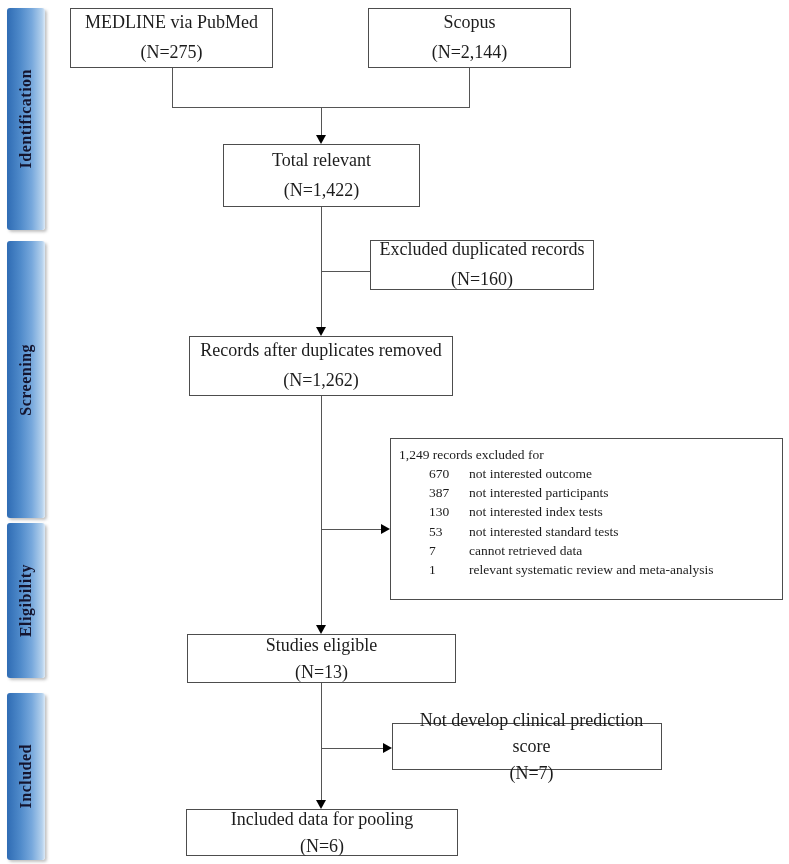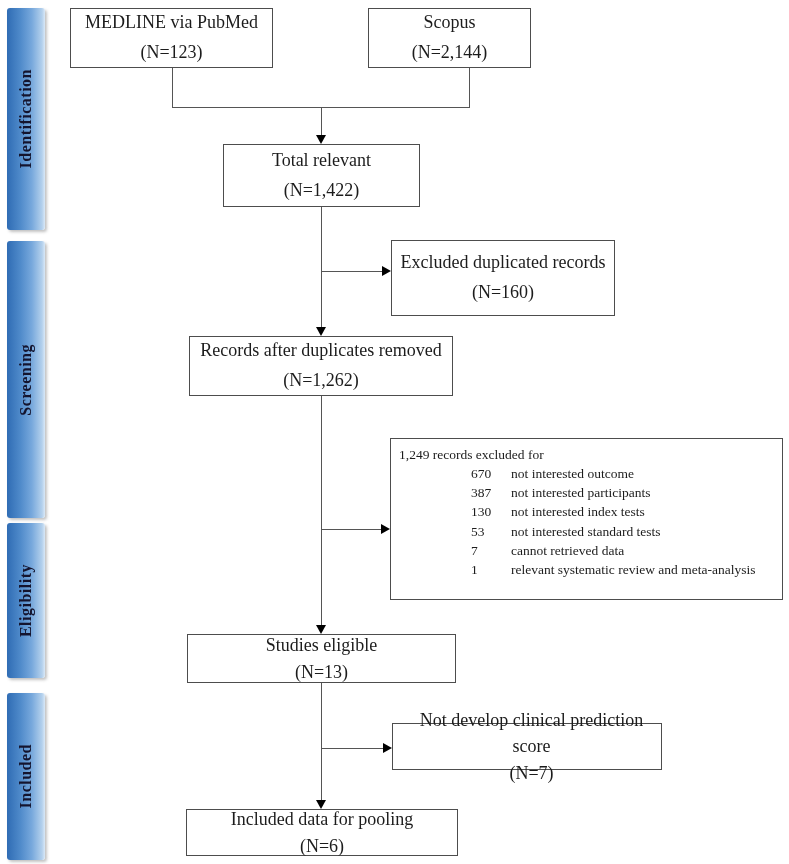--- a/index.html
+++ b/index.html
@@ -55,21 +55,21 @@
     align-items: stretch;
     justify-content: flex-start;
     text-align: left;
     padding: 6px 8px;
     font-size: 13.5px;
     line-height: 1.42;
   }
   .reason-row { white-space: nowrap; }
   .reason-row .num {
     display: inline-block;
-    margin-left: 72px;
+    margin-left: 30px;
     width: 40px;
   }
 
   
   .vline, .hline { position: absolute; background: #555555; }
   .vline { width: 1px; }
   .hline { height: 1px; }
   .arrow-down {
     position: absolute;
     width: 0; height: 0;
@@ -119,34 +119,34 @@
   <div class="hline" style="left:321px; top:529px; width:60px;"></div>
   <div class="arrow-right" style="left:381px; top:524px;"></div>
 
   <div class="vline" style="left:321px; top:683px; height:117px;"></div>
   <div class="arrow-down" style="left:316px; top:800px;"></div>
   <div class="hline" style="left:321px; top:748px; width:62px;"></div>
   <div class="arrow-right" style="left:383px; top:743px;"></div>
 
   <div class="fbox" style="left:70px; top:8px; width:203px; height:60px;">
     <div>MEDLINE via PubMed</div>
-    <div>(N=123)</div>
+    <div>(N=275)</div>
   </div>
 
-  <div class="fbox" style="left:368px; top:8px; width:163px; height:60px;">
+  <div class="fbox" style="left:368px; top:8px; width:203px; height:60px;">
     <div>Scopus</div>
     <div>(N=2,144)</div>
   </div>
 
   <div class="fbox" style="left:223px; top:144px; width:197px; height:63px;">
     <div>Total relevant</div>
     <div>(N=1,422)</div>
   </div>
 
-  <div class="fbox" style="left:391px; top:240px; width:224px; height:76px;">
+  <div class="fbox" style="left:370px; top:240px; width:224px; height:50px;">
     <div>Excluded duplicated records</div>
     <div>(N=160)</div>
   </div>
 
   <div class="fbox" style="left:189px; top:336px; width:264px; height:60px;">
     <div>Records after duplicates removed</div>
     <div>(N=1,262)</div>
   </div>
 
   <div class="fbox reasons" style="left:390px; top:438px; width:393px; height:162px;font-family:Liberation Serif, serif;">

